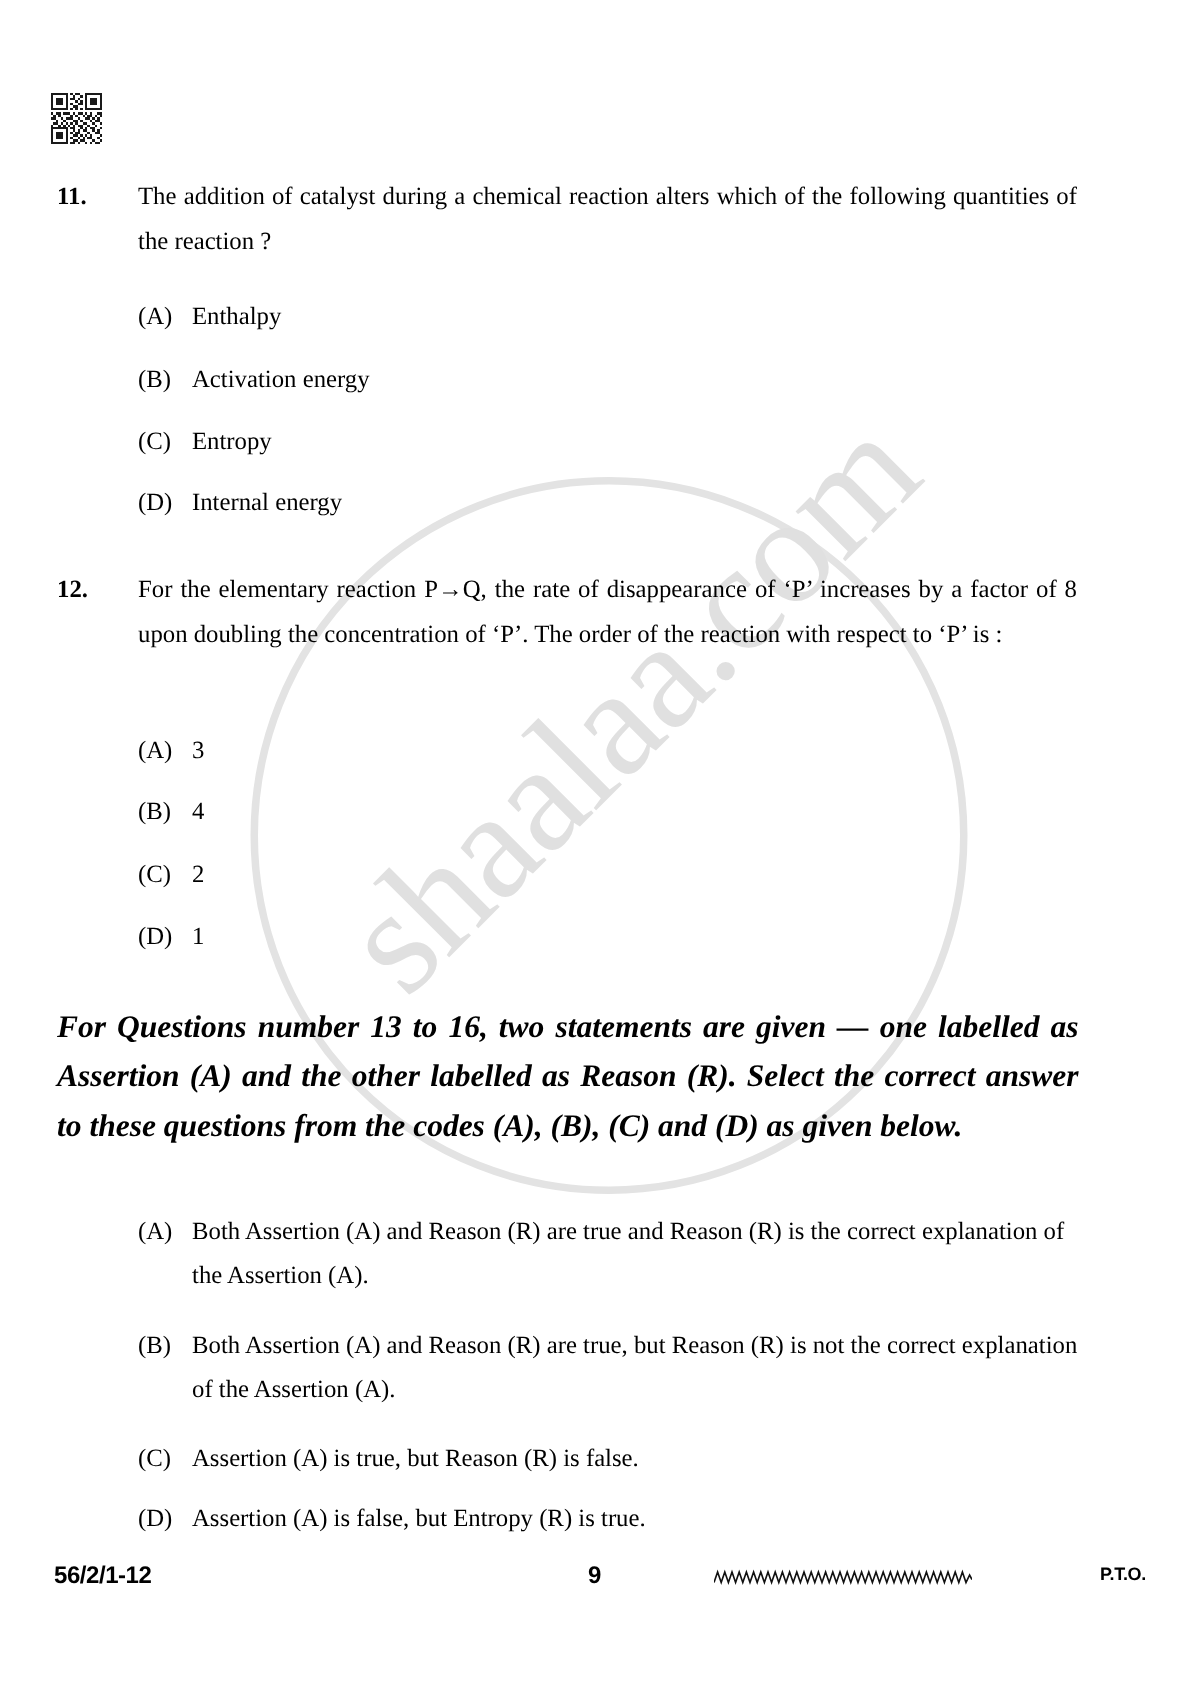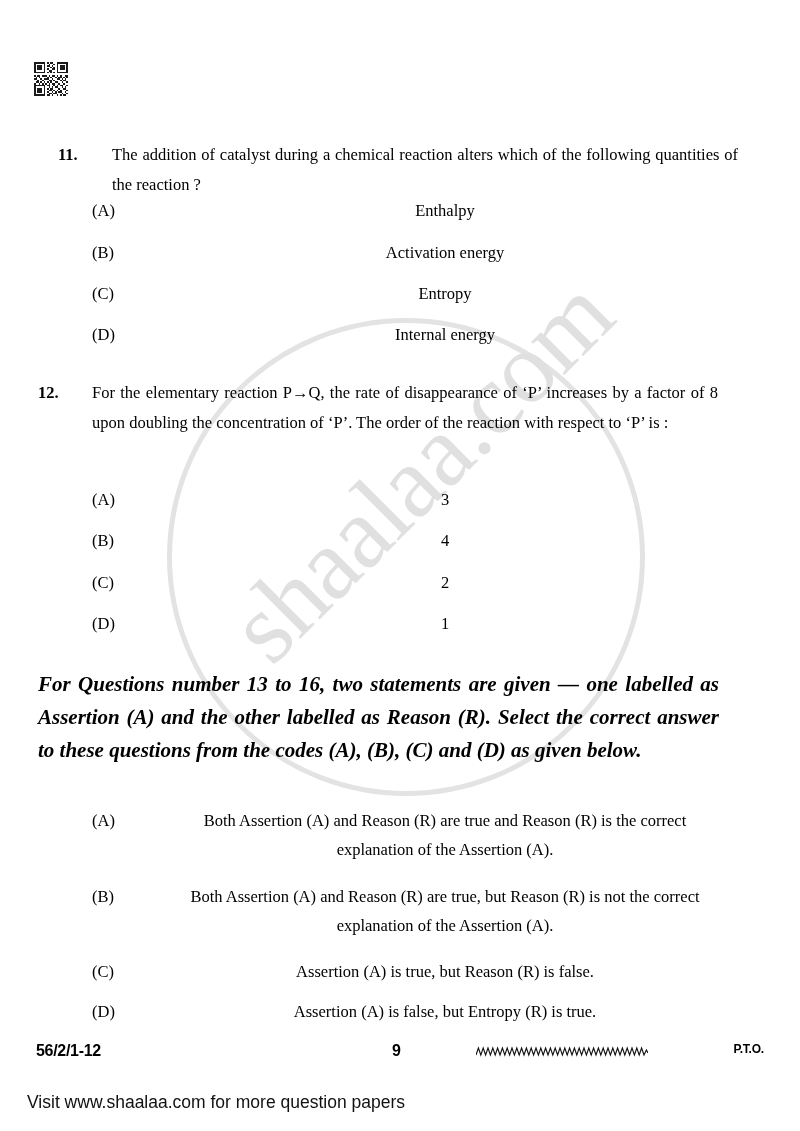--- a/index.html
+++ b/index.html
@@ -100,23 +100,22 @@
     font-size: 16.5px;
     line-height: 29px;
   }
   .opt .lbl {
     position: absolute;
     left: 0;
     top: 0;
     width: 50px;
   }
   .opt .otxt {
-    margin-left: 76px;
+    margin-left: 36px;
     display: block;
-    text-align: center;
   }
 
   .instr {
     position: absolute;
     left: 38px;
     width: 681px;
     font-style: italic;
     font-weight: bold;
     font-size: 21px;
     line-height: 33px;
@@ -304,21 +303,21 @@
       <rect x="8" y="20" width="2" height="1"></rect>
         <rect x="11" y="20" width="1" height="1"></rect>
       <rect x="14" y="20" width="1" height="1"></rect>
         <rect x="16" y="20" width="1" height="1"></rect>
       <rect x="18" y="20" width="2" height="1"></rect>
     </g>
   </svg>
 
   <div id="content">
 
-    <div class="qblock" style="top:140px;margin-left:20px;">
+    <div class="qblock" style="top:116px;">
       <div class="qnum">11.</div>
       <div class="qtext">The addition of catalyst during a chemical reaction alters which of the following quantities of the reaction ?</div>
     </div>
 
     <div class="opt" style="top:196px;">
       <span class="lbl">(A)</span>
       <span class="otxt">Enthalpy</span>
     </div>
     <div class="opt" style="top:238px;">
       <span class="lbl">(B)</span>
@@ -381,15 +380,14 @@
 
   <div id="footer">
     <div id="paper-code">56/2/1-12</div>
     <div id="page-number">9</div>
     <svg id="squiggle" viewBox="0 0 172 16" aria-hidden="true">
       <polyline fill="none" stroke="#111111" stroke-width="1.1" points="0,11 2.4,4 4.8,11 7.2,4 9.6,11 12,4 14.4,11 16.8,4 19.2,11 21.6,4 24,11 26.4,4 28.8,11 31.2,4 33.6,11 36,4 38.4,11 40.8,4 43.2,11 45.6,4 48,11 50.4,4 52.8,11 55.2,4 57.6,11 60,4 62.4,11 64.8,4 67.2,11 69.6,4 72,11 74.4,4 76.8,11 79.2,4 81.6,11 84,4 86.4,11 88.8,4 91.2,11 93.6,4 96,11 98.4,4 100.8,11 103.2,4 105.6,11 108,4 110.4,11 112.8,4 115.2,11 117.6,4 120,11 122.4,4 124.8,11 127.2,4 129.6,11 132,4 134.4,11 136.8,4 139.2,11 141.6,4 144,11 146.4,4 148.8,11 151.2,4 153.6,11 156,4 158.4,11 160.8,4 163.2,11 165.6,4 168,11 170.4,6 172,9"></polyline>
     </svg>
     <div id="pto">P.T.O.</div>
   </div>
 
-  <div id="attribution">Visit www.shaalaa.com for more question papers</div>
 
 </div>
 
 </body></html>

